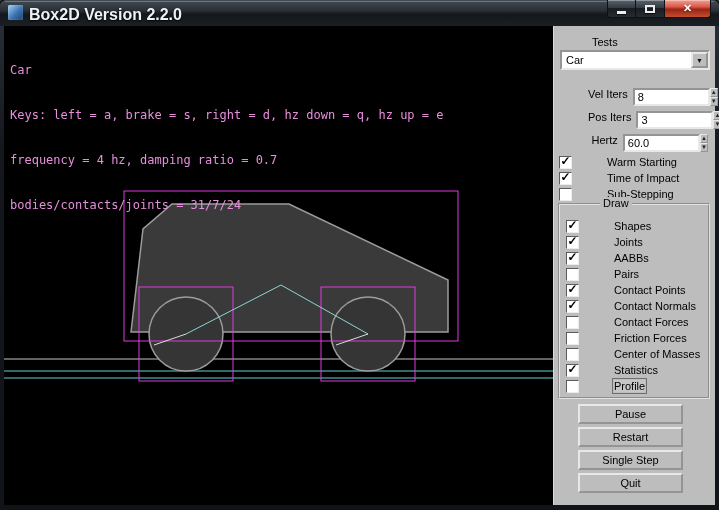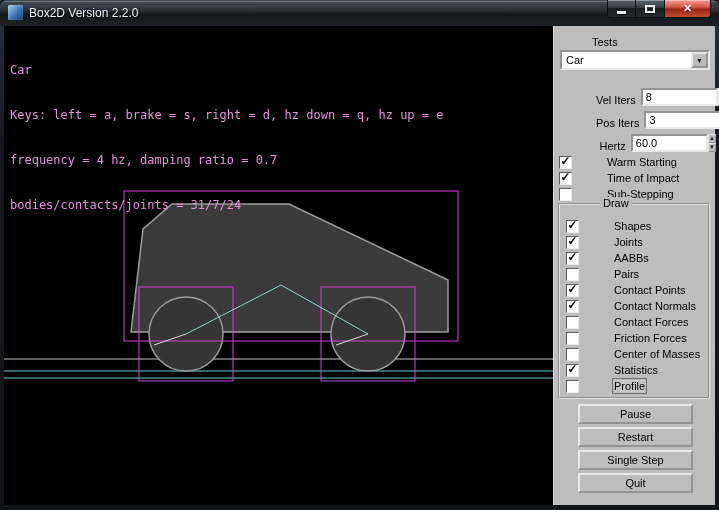--- a/index.html
+++ b/index.html
@@ -22,22 +22,22 @@
   .titlebar::before {
     content:""; position:absolute; top:1px; left:5px; right:5px; height:1px;
     background:rgba(255,255,255,0.25);
   }
   .app-icon {
     position:absolute; left:8px; top:5px; width:15px; height:15px; border-radius:2px;
     background:linear-gradient(135deg,#a6d4f5,#3d74b4 55%,#1c3f6f);
     box-shadow:inset 0 0 1px rgba(255,255,255,0.8);
   }
   .title-text {
-    position:absolute; left:29px; top:6px; font-size:12px; color:#eef2f5;
-    text-shadow:0 1px 2px #000; white-space:nowrap;
+    position:absolute; left:29px; top:6px; font-size:16px; color:#eef2f5;
+    text-shadow:0 1px 2px #000; white-space:nowrap;font-weight:bold;
   }
   .caption-buttons { position:absolute; top:0; right:8px; display:flex; }
   .cap-btn {
     height:18px; display:flex; align-items:center; justify-content:center;
     border:1px solid #0d1116; border-top:none;
     background:linear-gradient(#5a636c,#343b42 45%,#181d22 50%,#262c31);
     box-shadow:inset 0 1px 0 rgba(255,255,255,0.35);
   }
   .cap-btn.min { width:29px; border-radius:0 0 0 3px; }
   .cap-btn.max { width:28px; border-left:none; border-right:none; }
@@ -75,21 +75,21 @@
   .glui-listbox {
     left:6px; top:24px; width:150px; height:20px;
     border:2px inset #e8e8e8; background:#fff; display:flex;
   }
   .listbox-value { flex:1; padding:1px 4px; font-size:11px; line-height:14px; }
   .listbox-arrow {
     width:17px; background:#bdbdbd; border:2px outset #e8e8e8;
     font-size:7px; color:#111; display:flex; align-items:center; justify-content:center;
   }
 
-  .spinner-row { left:12px; width:150px; height:18px; display:flex; align-items:flex-end; }
+  .spinner-row { left:4px; width:150px; height:18px; display:flex; align-items:flex-start; }
   .spinner-row.r1 { top:62px; } .spinner-row.r2 { top:85px; } .spinner-row.r3 { top:108px; }
   .spinner-label { width:52px; text-align:right; padding-right:5px; white-space:nowrap; }
   .spinner-input {
     width:77px; height:18px; border:2px inset #e8e8e8; background:#fff;
     font-family:"Liberation Sans", sans-serif; font-size:11px; color:#000; padding:0 3px;
   }
   .spinner-arrows { width:13px; height:18px; display:flex; flex-direction:column; }
   .spin-arrow {
     flex:1; background:#bdbdbd; border:1px outset #e8e8e8;
     font-size:6px; line-height:7px; text-align:center; color:#222;
@@ -105,21 +105,21 @@
   .check-glyph { visibility:hidden; font-size:12px; font-weight:bold; line-height:1; margin-top:-2px; color:#000; }
   .glui-checkbox.is-checked .check-glyph { visibility:visible; }
   .label-focused { outline:1px solid #6f6f6f; outline-offset:1px; background:#c6c6c6; }
 
   .glui-group {
     left:4px; top:177px; width:152px; height:196px;
     border:2px groove #e2e2e2; padding:13px 0 0 6px;
   }
   .group-title { position:absolute; top:-8px; left:10px; background:#bdbdbd; padding:0 3px; }
 
-  .button-stack { left:24px; top:378px; width:115px; display:flex; flex-direction:column; gap:3px;justify-content:center; }
+  .button-stack { left:24px; top:378px; width:105px; display:flex; flex-direction:column; gap:3px;justify-content:center; }
   .glui-button {
     height:20px; background:#bdbdbd; border:2px outset #e8e8e8;
     font-family:"Liberation Sans", sans-serif; font-size:11px; color:#000; cursor:default;
   }
 </style>
 </head>
 <body>
 
 <div id="window">
 

